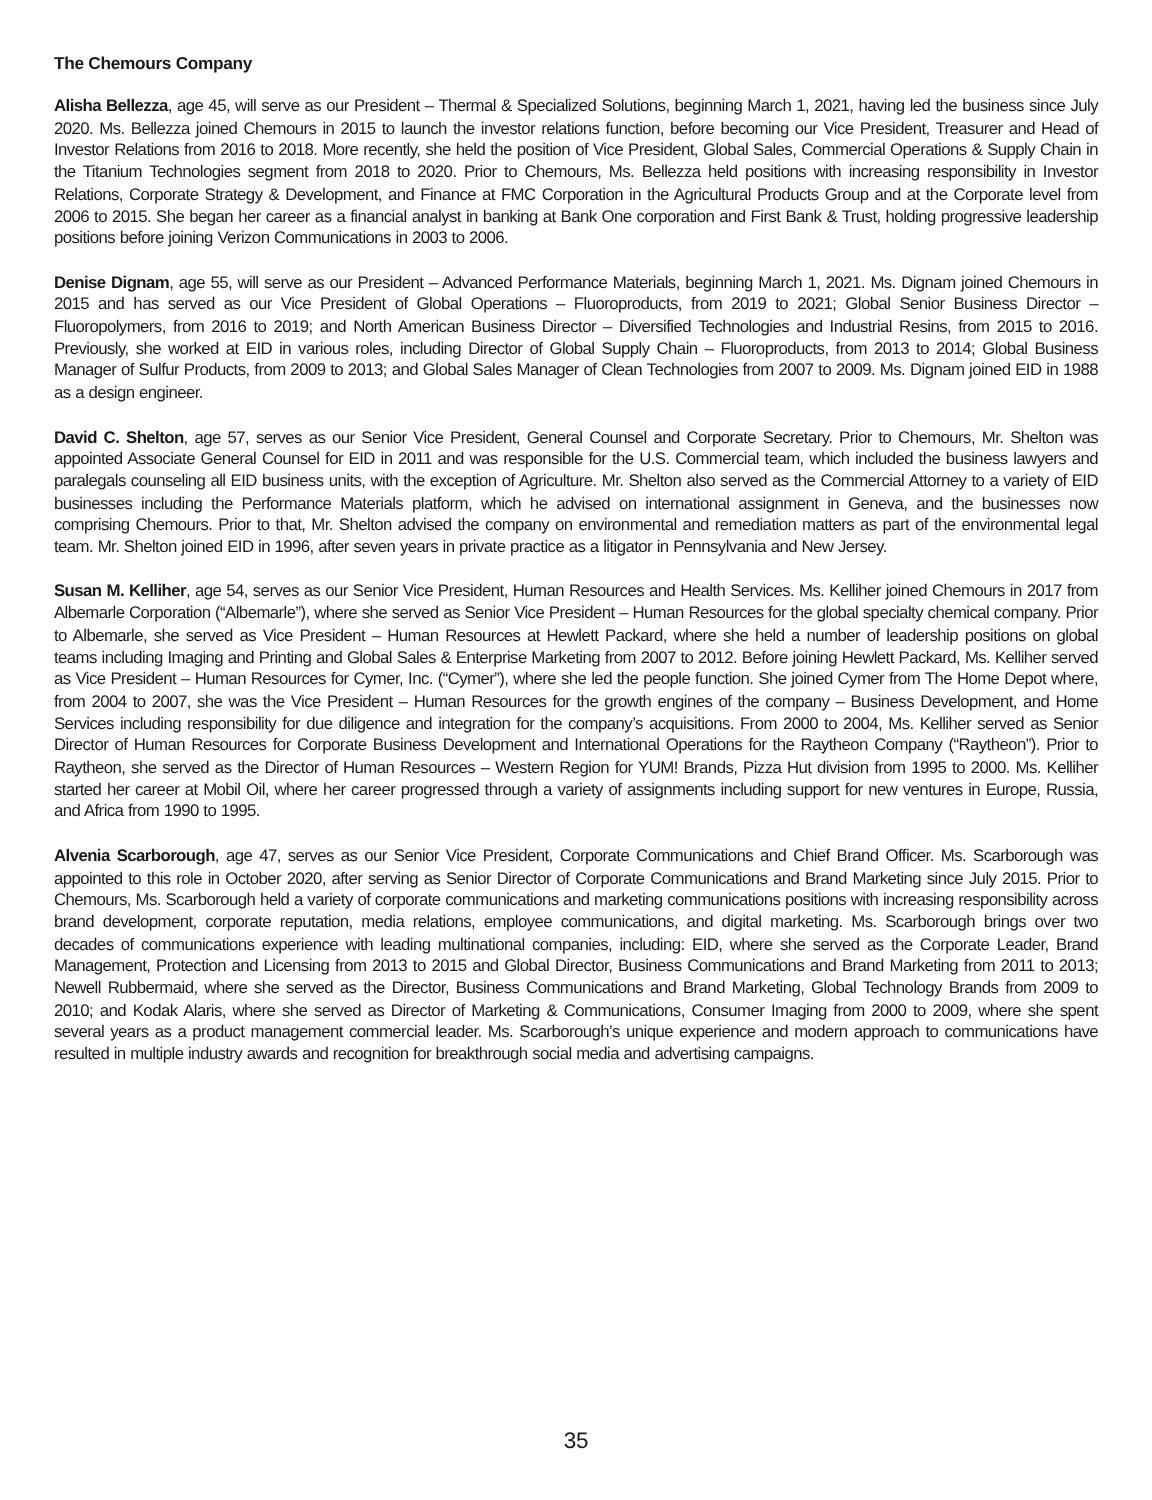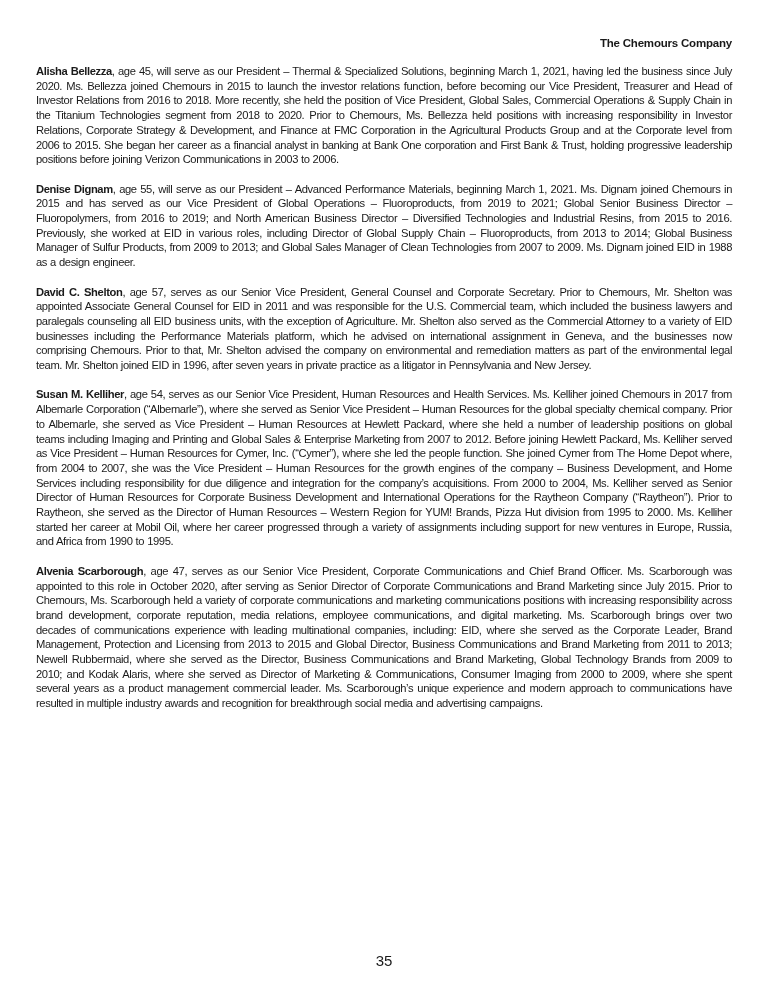--- a/index.html
+++ b/index.html
@@ -2,21 +2,21 @@
 <html><head>
 <meta charset="utf-8">
 <style>
   html, body { margin: 0; padding: 0; background: #ffffff; }
   body {
     width: 768px; height: 1000px; position: relative; overflow: hidden;
     font-family: "Liberation Sans", sans-serif; color: #1a1a1a;
   }
   .page { position: absolute; left: 36px; top: 36px; width: 696px; }
   .title {
-    text-align: right; font-weight: bold; font-size: 11.5px;
+    text-align: left; font-weight: bold; font-size: 11.5px;
     line-height: 14px; margin: 0 0 14px 0; letter-spacing: -0.2px;
   }
   .bio {
     font-size: 11.2px; line-height: 14.7px; text-align: justify;
     margin: 0 0 14.7px 0; letter-spacing: -0.38px; word-spacing: 0.3px;
   }
   .bio .name { font-weight: bold; }
   .page-number {
     position: absolute; left: 0; width: 768px; top: 952px;
     text-align: center; font-size: 15px; letter-spacing: -0.2px;

